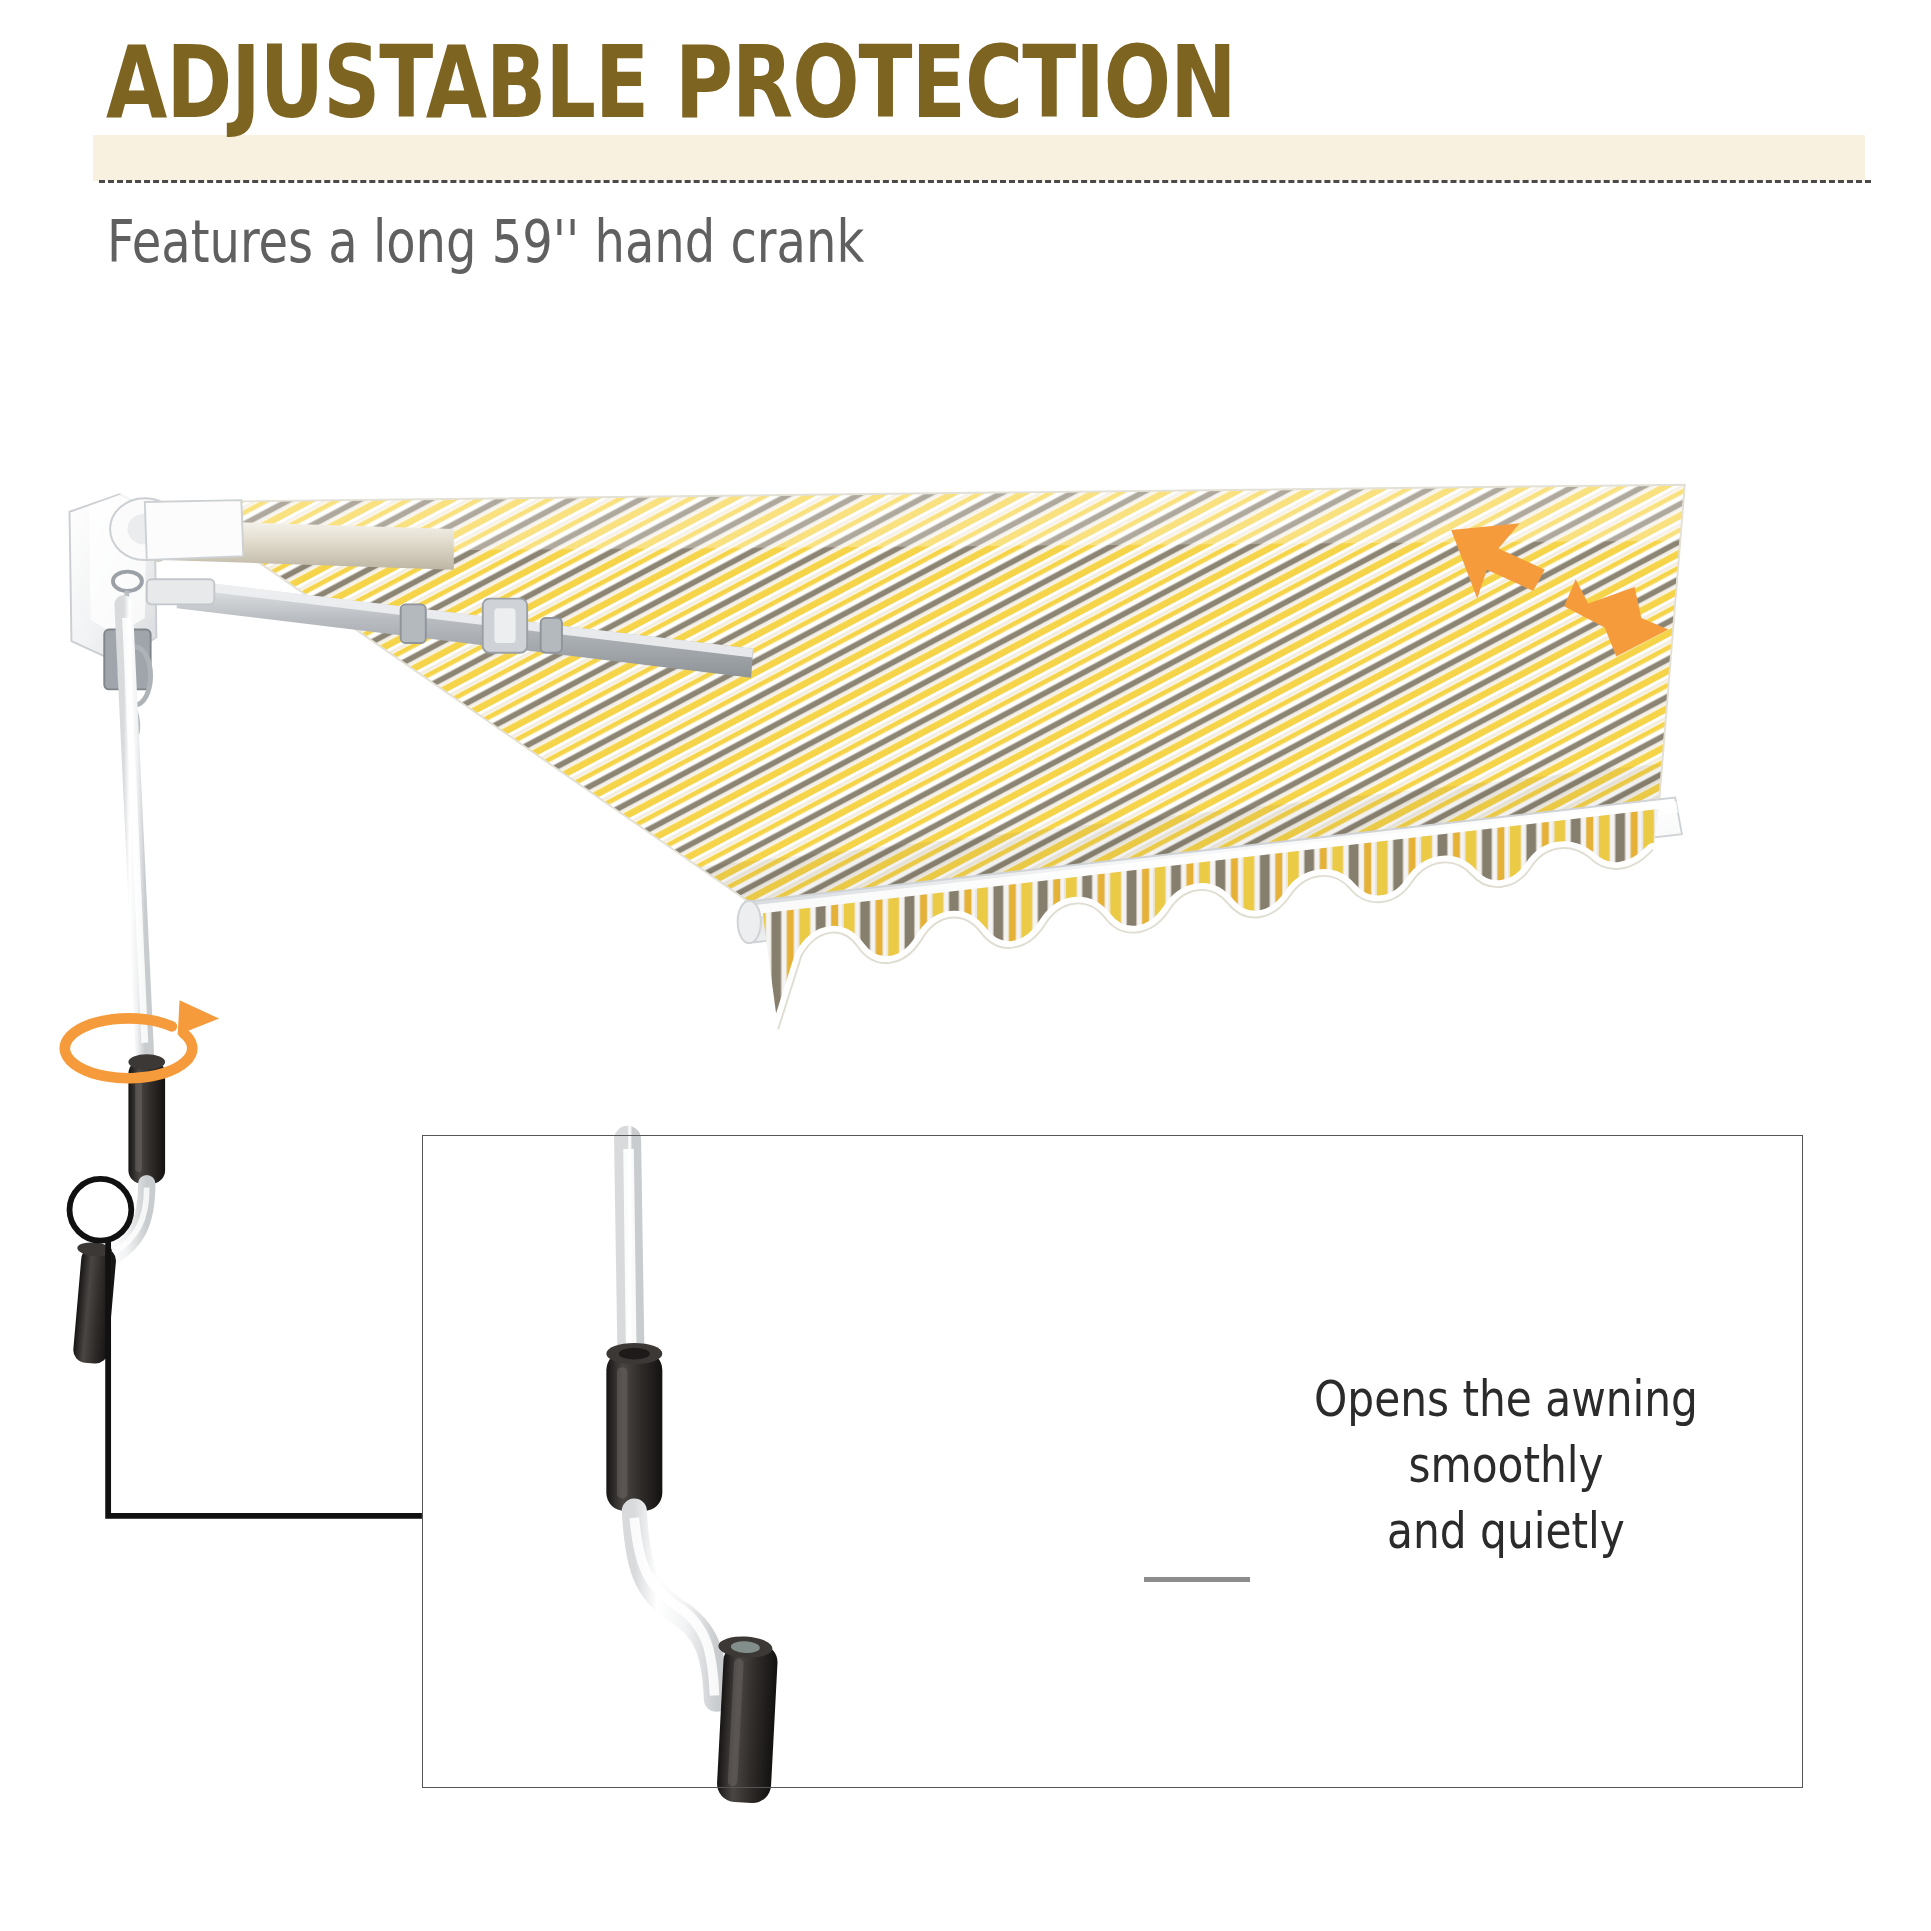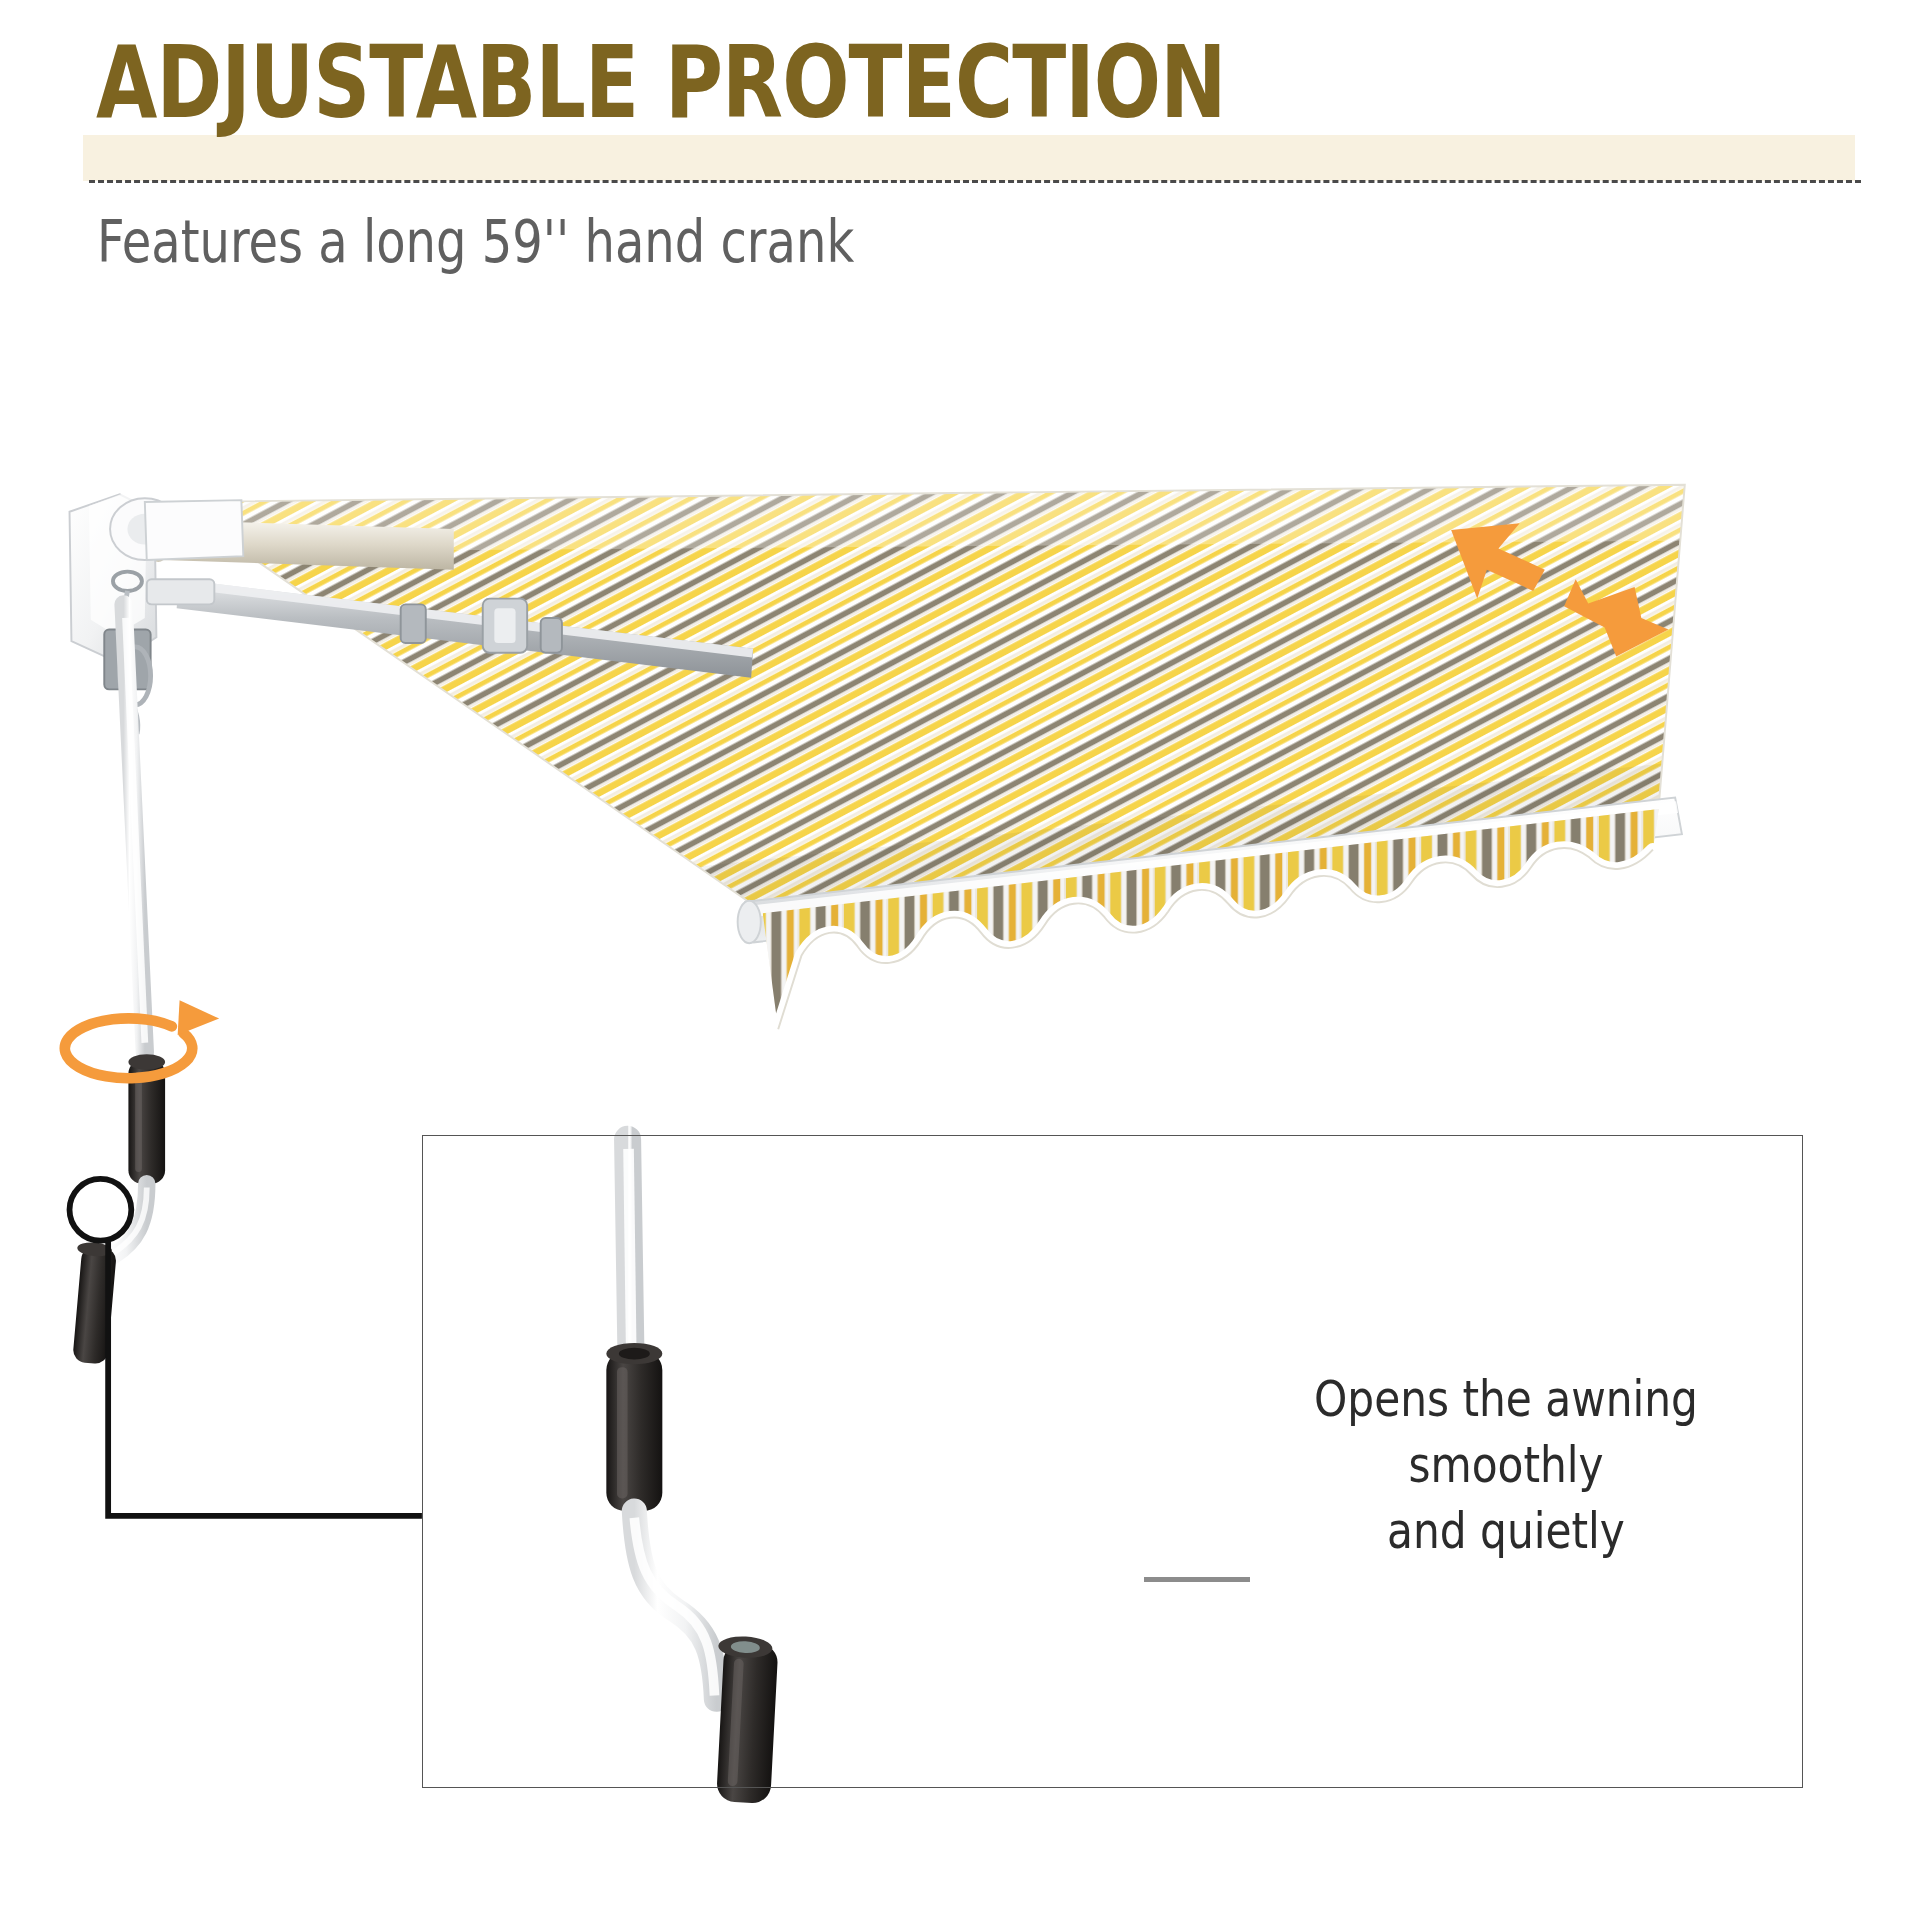--- a/index.html
+++ b/index.html
@@ -6,21 +6,21 @@
   * { margin:0; padding:0; box-sizing:border-box; }
   html,body { background:#ffffff; }
   body {
     width:1931px; height:1931px;
     position:relative; overflow:hidden;
     font-family:"Liberation Sans", sans-serif;
     background:#ffffff;
   }
 
   
-  #header { position:absolute; left:4px; top:0; width:1628px; height:290px; }
+  #header { position:absolute; left:14px; top:0; width:1628px; height:290px; }
 
   #title-band {
     position:absolute;
     left:79px; top:135px;
     width:1772px; height:46px;
     background:#f8f1e0;
   }
 
   #page-title {
     position:absolute;

